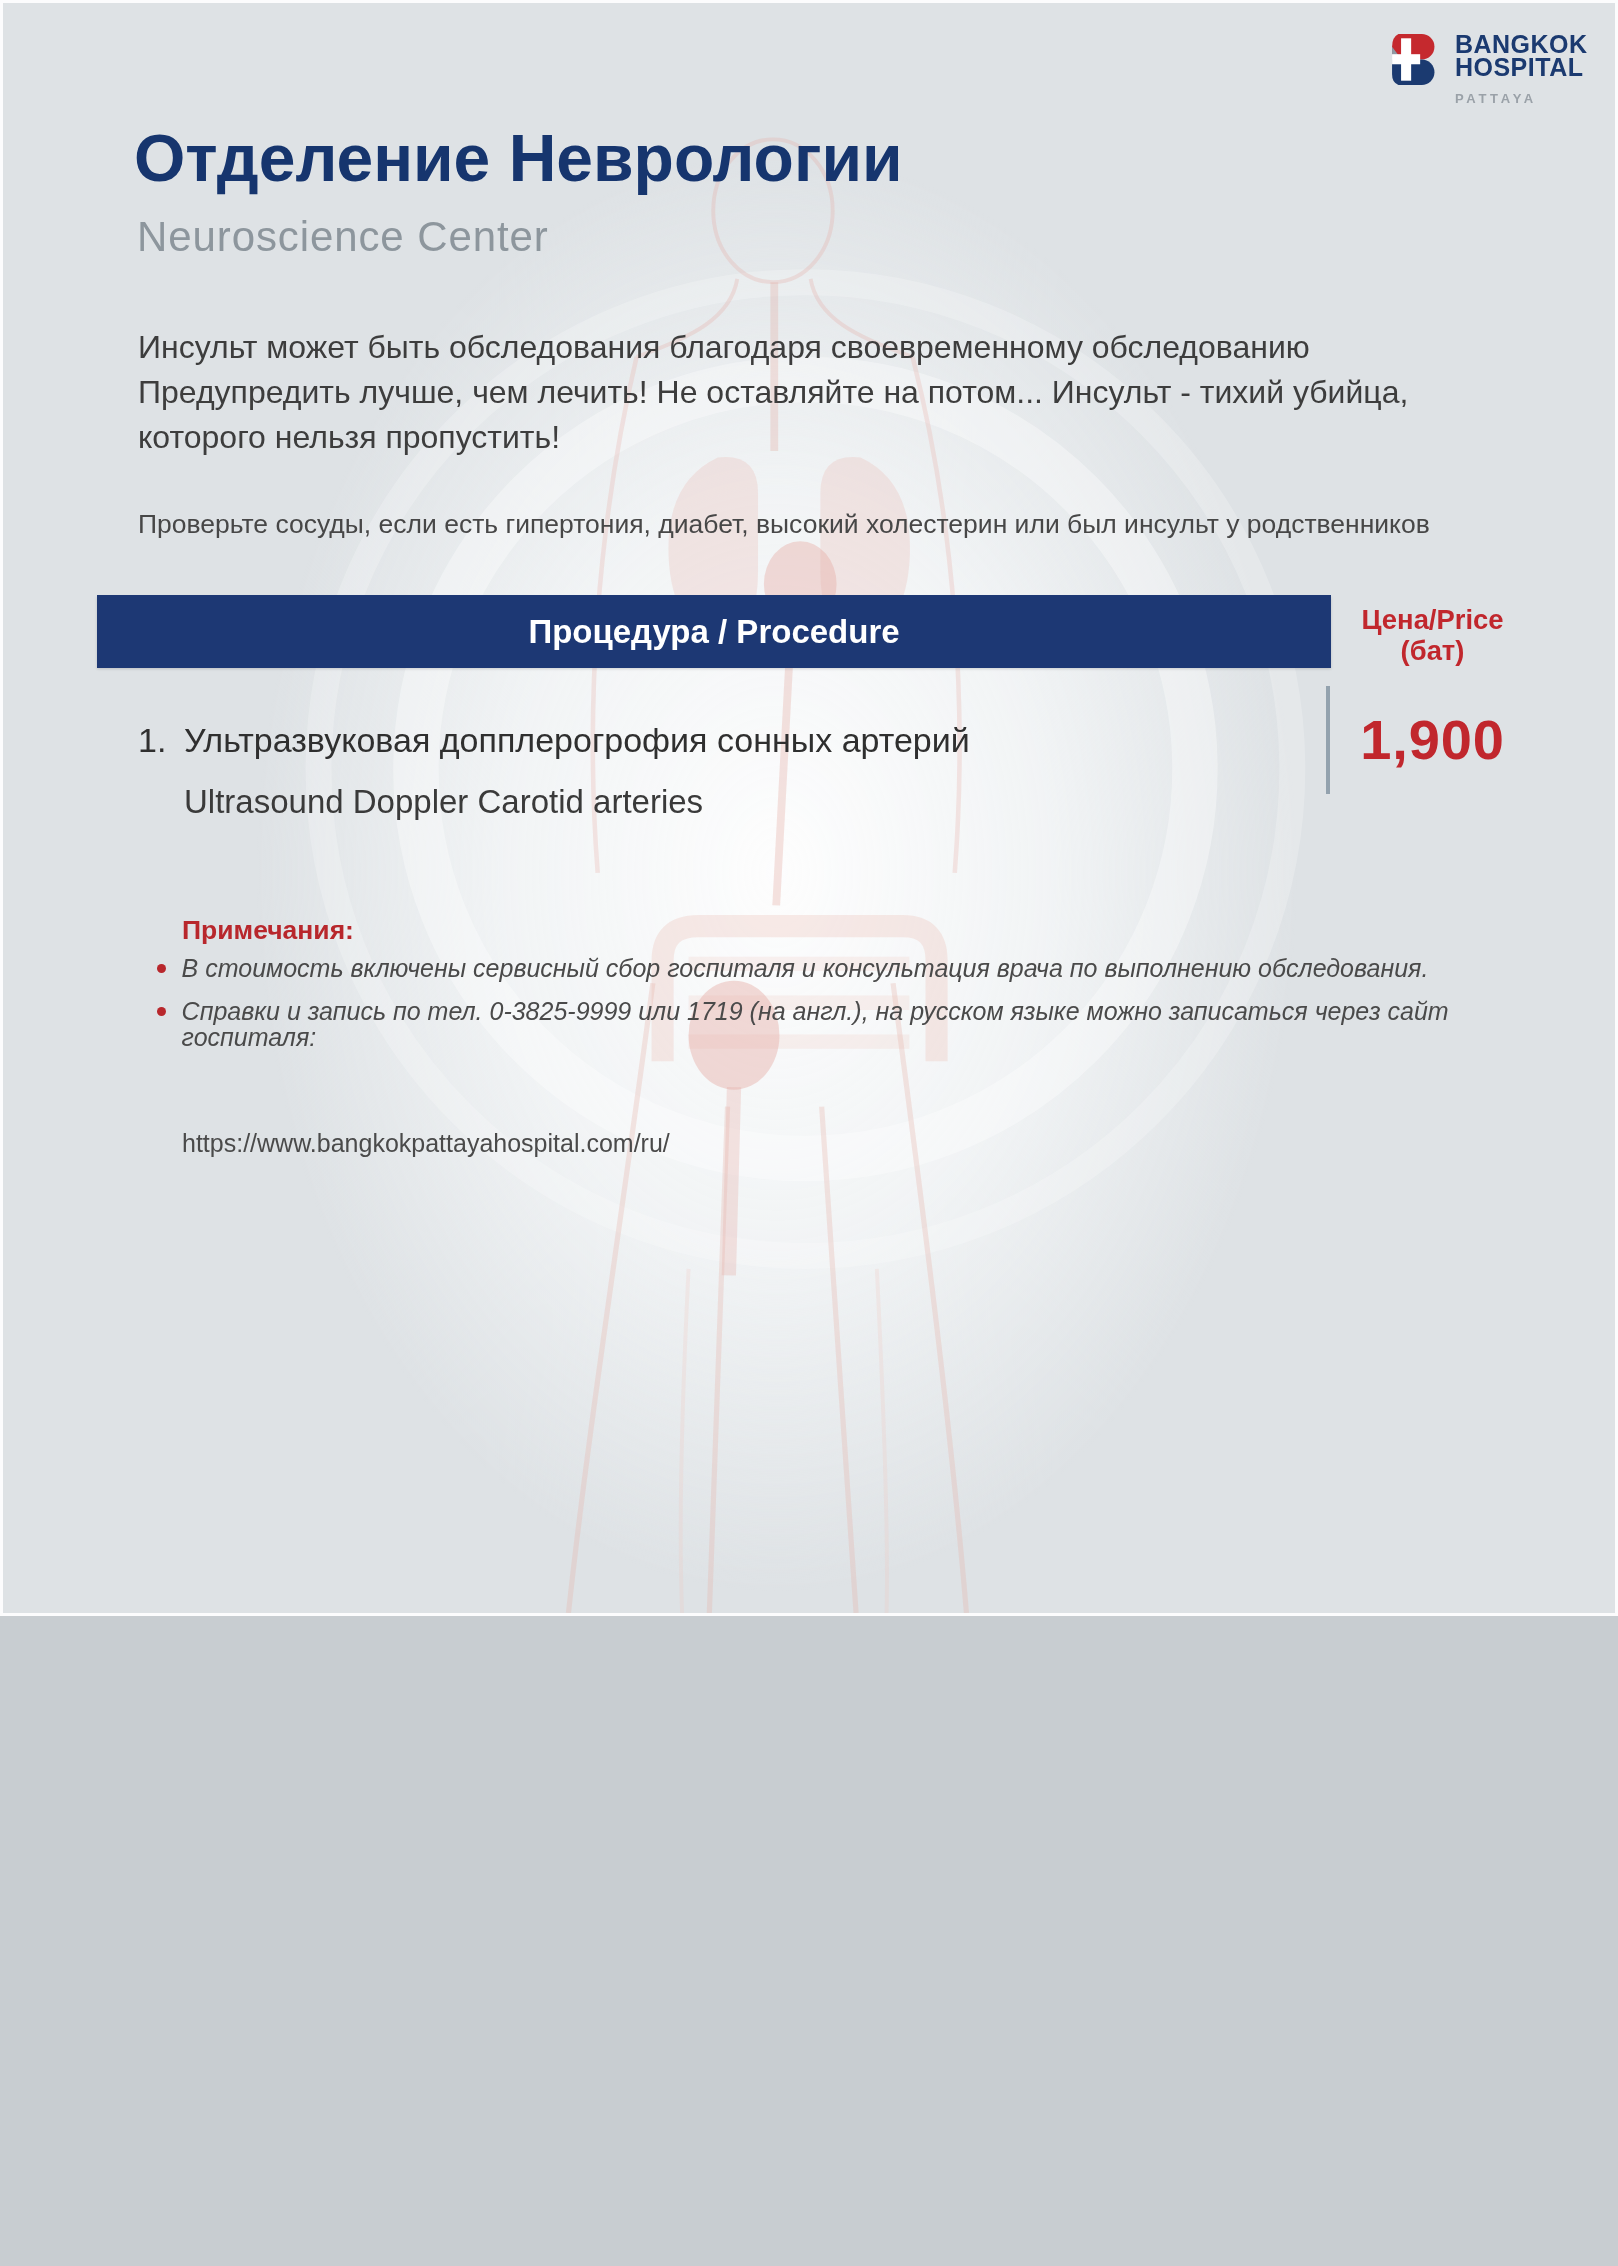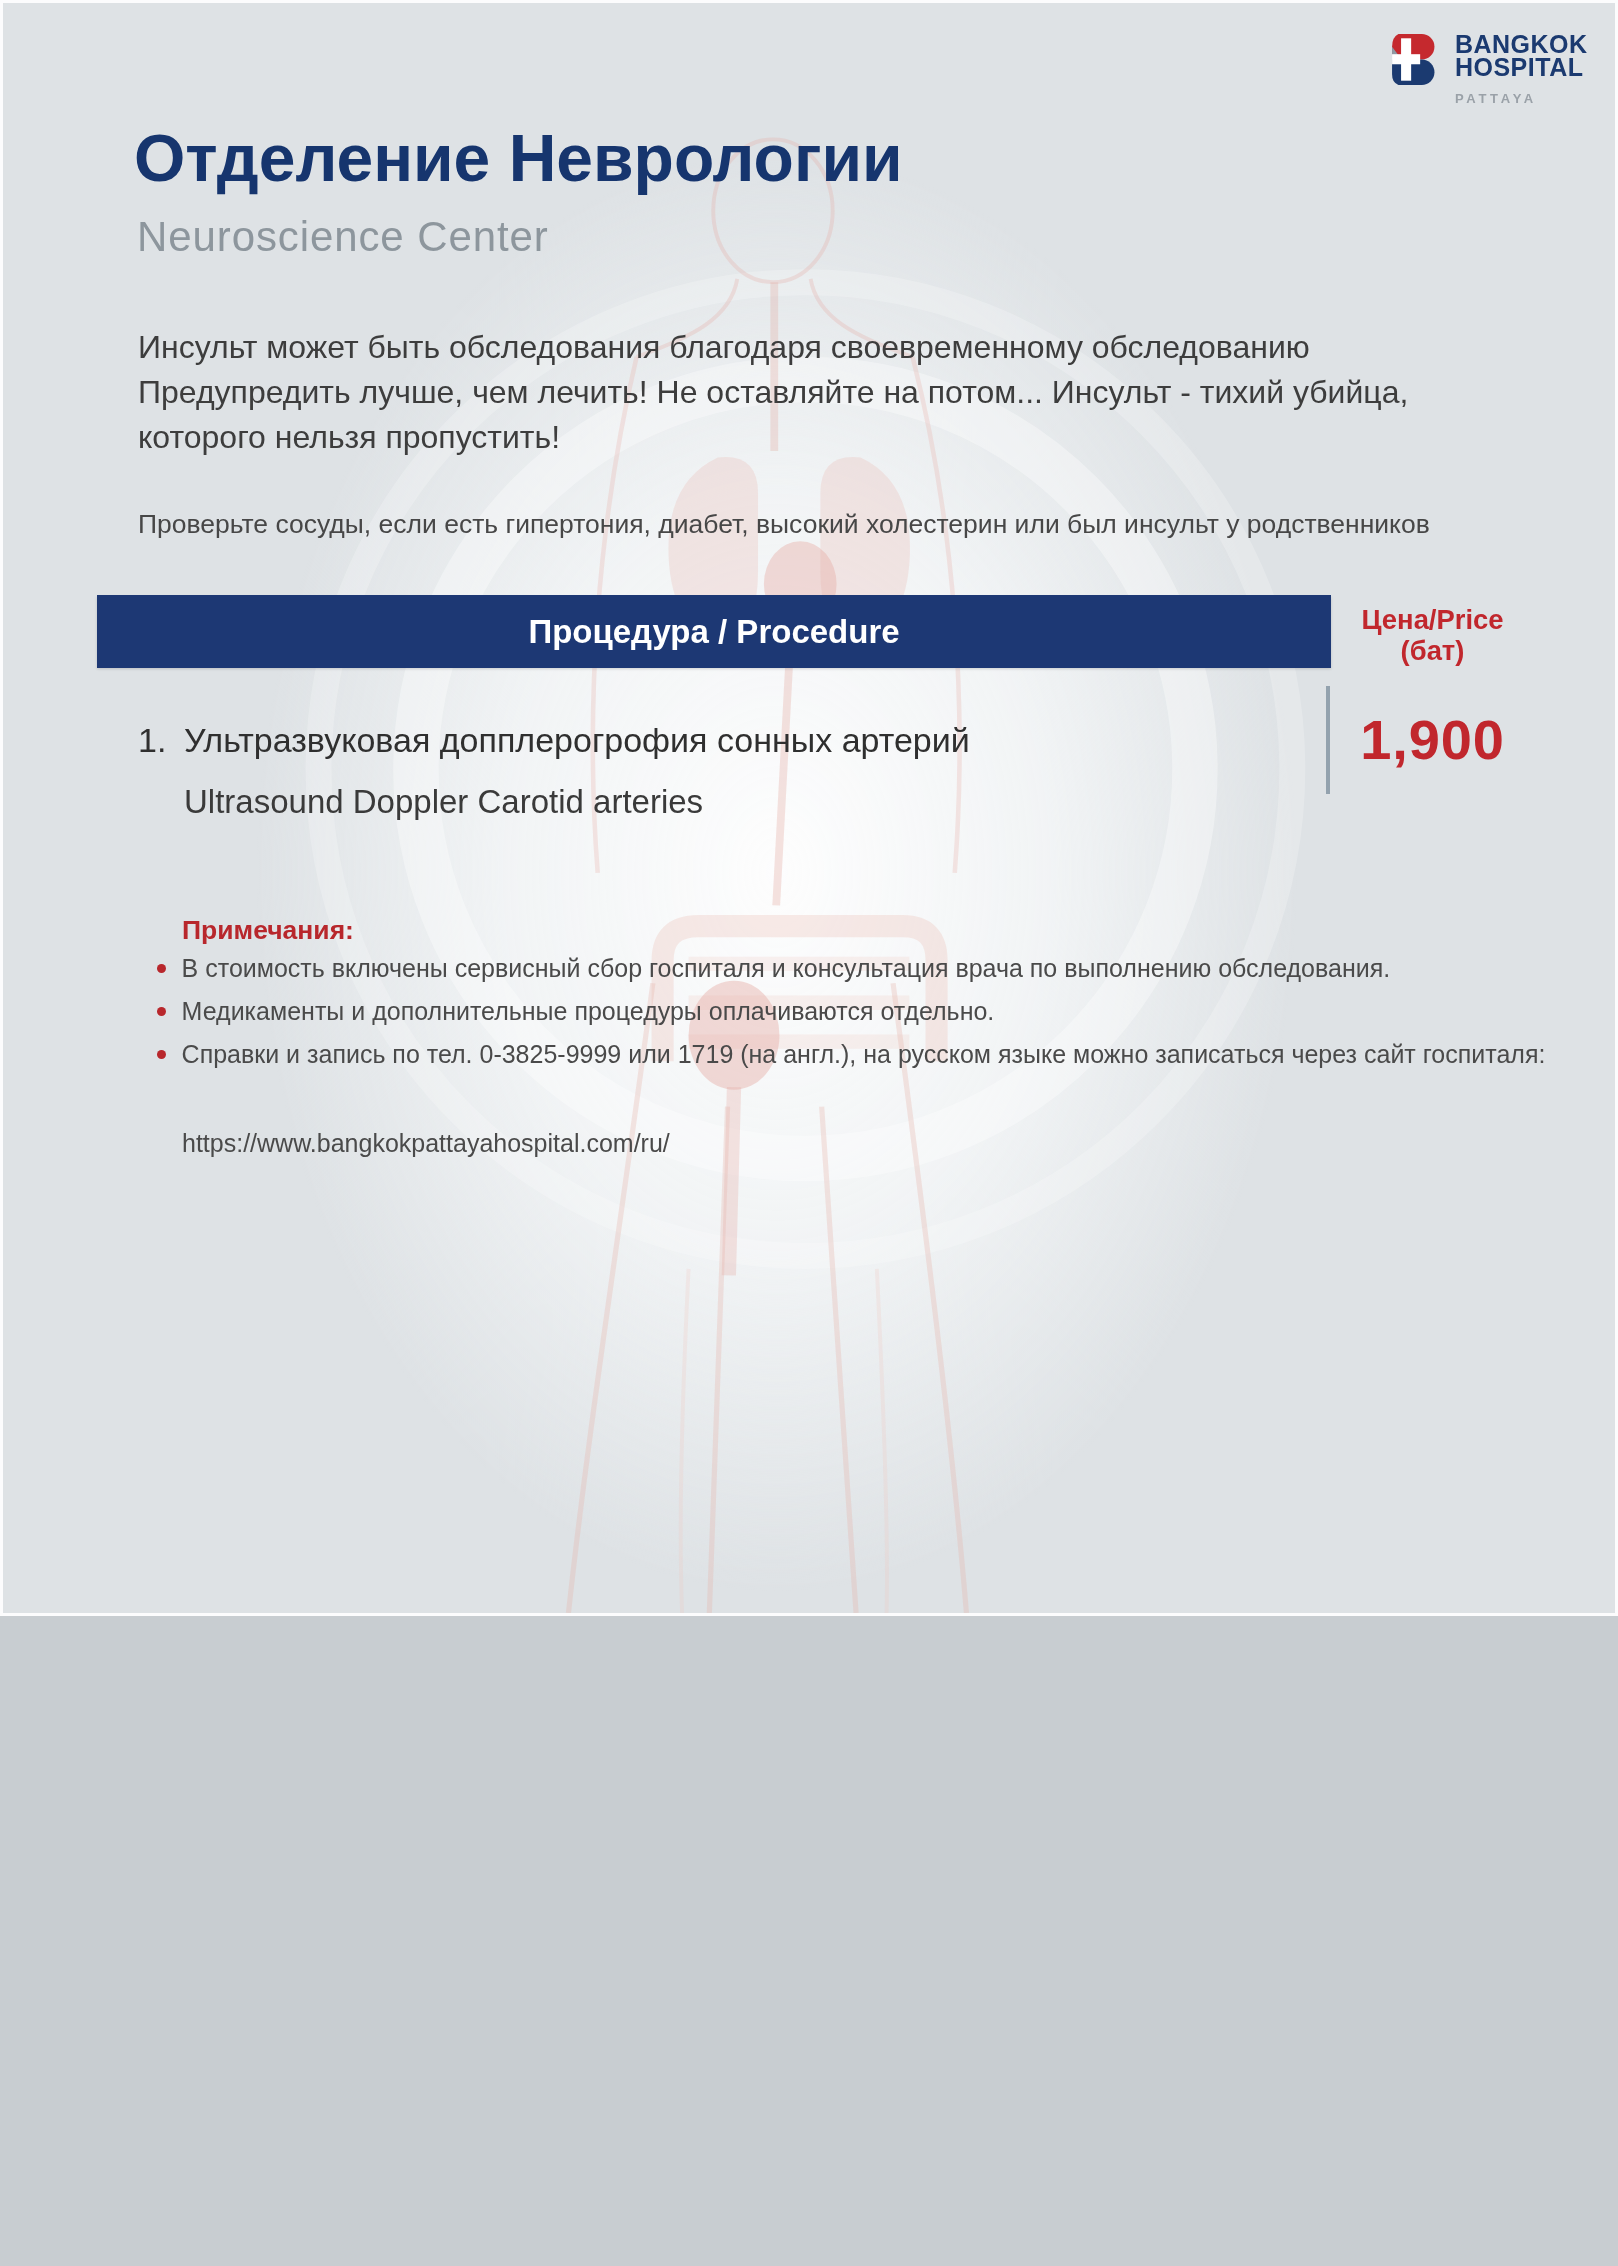--- a/index.html
+++ b/index.html
@@ -50,21 +50,21 @@
   .row-en   { position:absolute; left:181px; top:780px; width:1133px; font-size:33px; color:#3a3a3a; }
   .col-divider { position:absolute; left:1323px; top:683px; width:3.7px; height:108px; background:#93a2ae; }
   .price-value {
     position:absolute; left:1329px; top:704px; width:201px;
     text-align:center; font-size:56px; font-weight:bold; color:#c1272d; letter-spacing:0.9px;
   }
 
   
   .notes-title { position:absolute; left:179px; top:912px; font-size:26.5px; font-weight:bold; color:#b8272c; }
   .notes-list { position:absolute; left:154px; top:952px; width:1389px; list-style:none; margin:0; padding:0; }
-  .note-item { display:flex; align-items:flex-start; font-size:25px; line-height:26.5px; color:#4a4a4a; margin-bottom:16.4px; }
+  .note-item { display:flex; align-items:flex-start; font-size:25px; line-height:26.5px; color:#4a4a4a; margin-bottom:16.4px;font-style:italic; }
   .bullet-dot { flex:0 0 auto; width:9.1px; height:9.1px; border-radius:50%; background:#b8272c; margin:9.1px 15.5px 0 0; }
   .notes-url { position:absolute; left:179px; top:1126px; font-size:25px; color:#4a4a4a; text-decoration:none; }
 </style>
 </head>
 <body>
 
 <div class="page">
 
   <svg class="watermark" viewBox="0 0 1771 2480" xmlns="http://www.w3.org/2000/svg">
     <g fill="none">
@@ -131,23 +131,19 @@
   <div class="price-value">1,900</div>
 
   <div class="notes-title">Примечания:</div>
   <ul class="notes-list">
     <li class="note-item">
       <span class="bullet-dot"></span>
       <span>В стоимость включены сервисный сбор госпиталя и консультация врача по выполнению обследования.</span>
     </li>
     <li class="note-item">
       <span class="bullet-dot"></span>
-      <span>Медикаменты и дополнительные процедуры оплачиваются отдельно.</span>
-    </li>
-    <li class="note-item">
-      <span class="bullet-dot"></span>
       <span>Справки и запись по тел. 0-3825-9999 или 1719 (на англ.), на русском языке можно записаться через сайт госпиталя:</span>
     </li>
   </ul>
   <a class="notes-url" href="#">https://www.bangkokpattayahospital.com/ru/</a>
 
 </div>
 
 
 </body></html>

